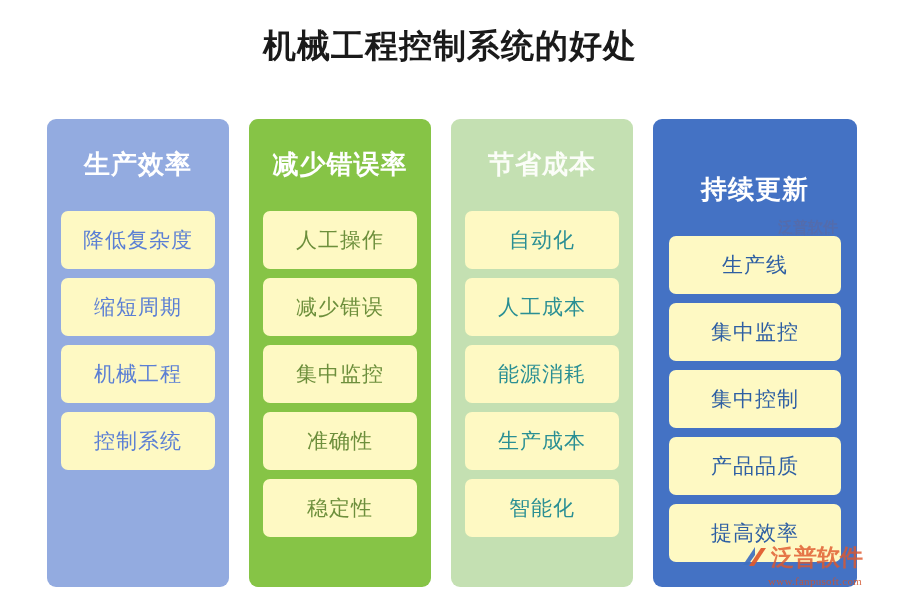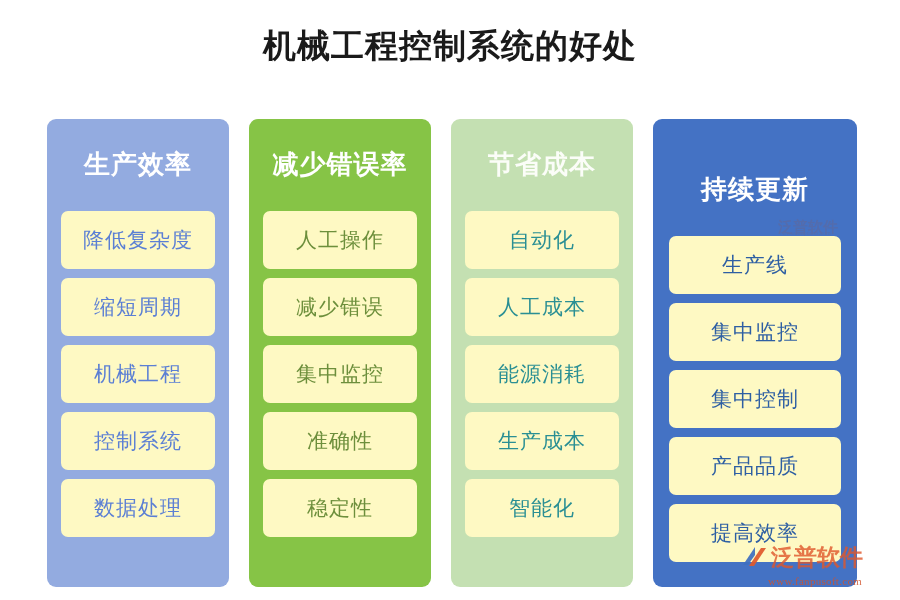--- a/index.html
+++ b/index.html
@@ -189,21 +189,20 @@
 
   <div id="columns">
 
     <div class="column col-1">
       <div class="col-header">生产效率</div>
       <div class="card-list">
         <div class="card">降低复杂度</div>
         <div class="card">缩短周期</div>
         <div class="card">机械工程</div>
         <div class="card">控制系统</div>
-        <div class="card">数据处理</div>
       </div>
     </div>
 
     <div class="column col-2">
       <div class="col-header">减少错误率</div>
       <div class="card-list">
         <div class="card">人工操作</div>
         <div class="card">减少错误</div>
         <div class="card">集中监控</div>
         <div class="card">准确性</div>

